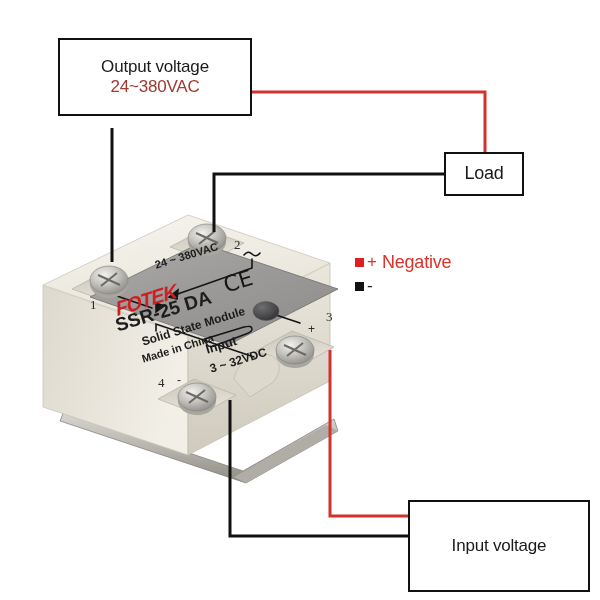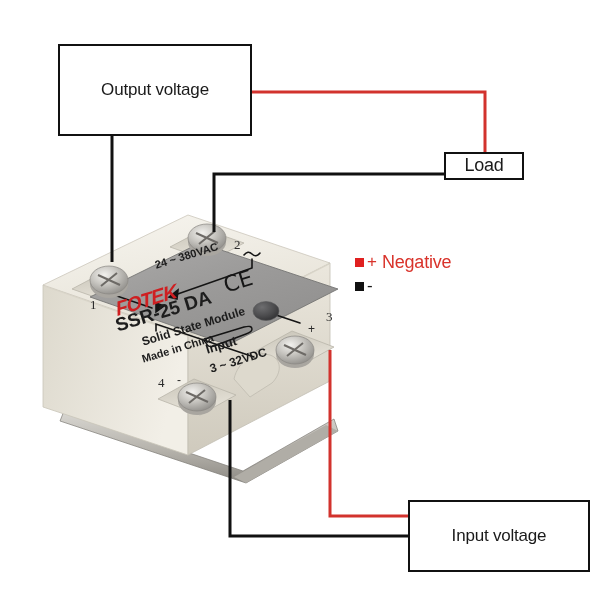--- a/index.html
+++ b/index.html
@@ -44,30 +44,30 @@
   }
   .callout .line2 {
     color: #a03a33;
     font-size: 17px;
     letter-spacing: -0.2px;
     white-space: nowrap;
   }
   .callout.single .line1 { font-size: 18px; }
 
   #box-output-voltage {
-    left: 58px;  top: 44px;
-    width: 194px; height: 92px;
+    left: 58px;  top: 38px;
+    width: 194px; height: 78px;
   }
   #box-load {
     left: 444px; top: 152px;
-    width: 80px;  height: 28px;
+    width: 80px;  height: 44px;
   }
   #box-input-voltage {
     left: 408px; top: 500px;
-    width: 182px; height: 72px;
+    width: 182px; height: 92px;
   }
 
   
   #legend {
     position: absolute;
     left: 355px; top: 250px;
     z-index: 30;
   }
   .legend-row {
     display: flex;
@@ -345,20 +345,21 @@
 
   <svg id="wires-front" viewBox="0 0 600 600" width="600" height="600">
 
     <polyline points="330,350 330,516 408,516" fill="none" stroke="#d2322d" stroke-width="3"></polyline>
 
     <polyline points="230,400 230,536 408,536" fill="none" stroke="#111111" stroke-width="3"></polyline>
   </svg>
 
   <div class="callout" id="box-output-voltage">
     <span class="line1">Output voltage</span>
+    <span class="line2">24~380VAC</span>
   </div>
 
   <div class="callout single" id="box-load">
     <span class="line1">Load</span>
   </div>
 
   <div class="callout" id="box-input-voltage">
     <span class="line1">Input voltage</span>
   </div>
 

